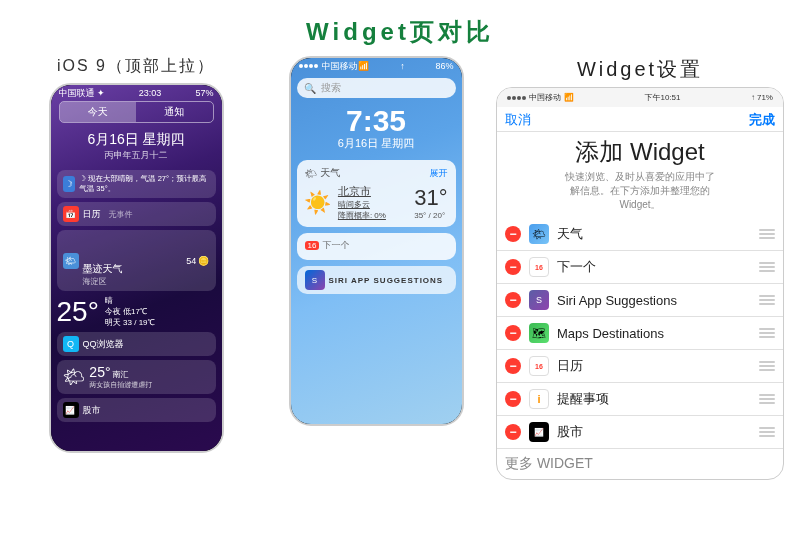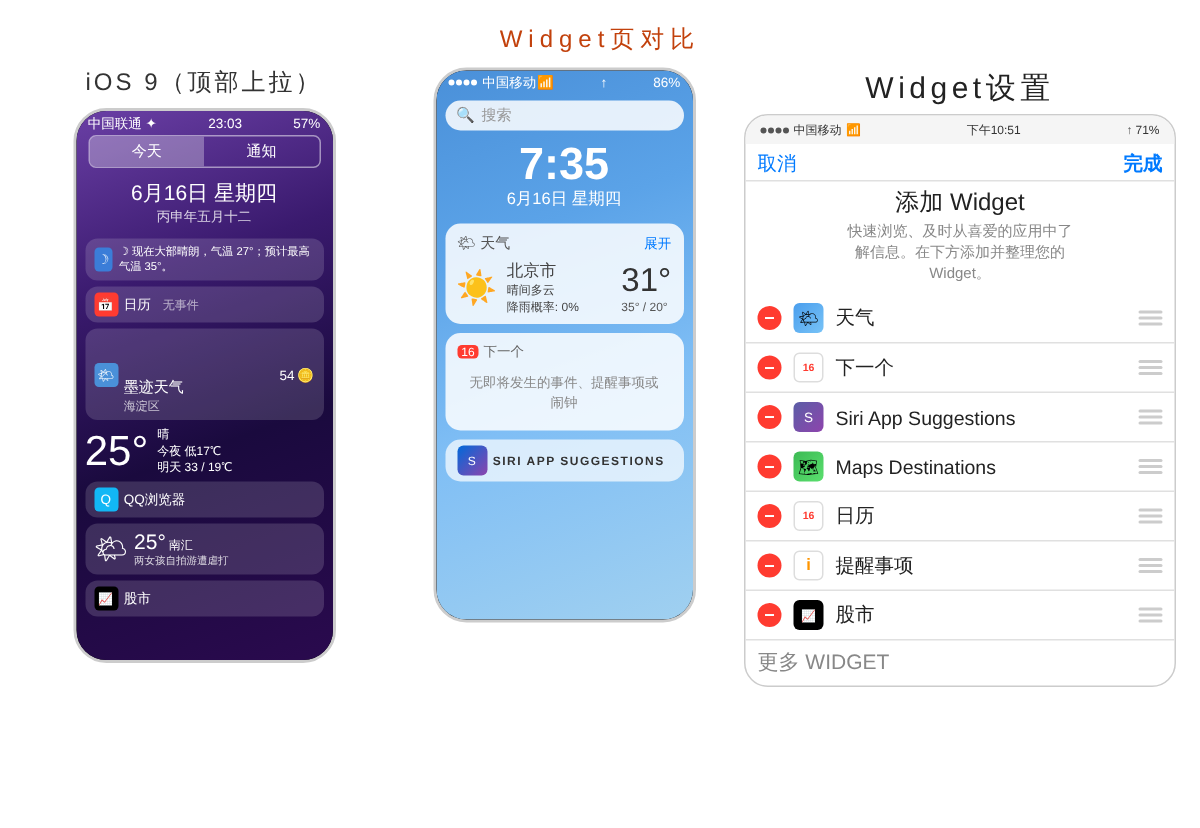--- a/index.html
+++ b/index.html
@@ -17,23 +17,23 @@
       width: 800px;
       height: 552px;
       background: white;
       display: flex;
       flex-direction: column;
       align-items: center;
       padding: 12px 16px 8px;
     }
 
     .page-title {
-      font-size: 16px;
-      font-weight: 400;
-      color: #c2410c;
+      font-size: 24px;
+      font-weight: 700;
+      color: #15803d;
       letter-spacing: 4px;
       margin-bottom: 8px;
       margin-top: 4px;
     }
 
     .columns-row {
       display: flex;
       flex-direction: row;
       width: 100%;
       align-items: flex-start;
@@ -248,20 +248,21 @@
     }
 
     .weather-sun {
       font-size: 22px;
     }
 
     .weather-info {
       font-size: 8px;
       color: #444;
       flex: 1;
+      text-decoration: underline;
     }
 
     .weather-temp-big {
       font-size: 22px;
       font-weight: 200;
       color: #333;
     }
 
     .ios10-next-card {
       background: rgba(255,255,255,0.85);
@@ -354,21 +355,21 @@
     .ws-status-bar {
       display: flex;
       justify-content: space-between;
       font-size: 8px;
       color: #555;
       padding: 0 8px;
       margin-bottom: 2px;
     }
 
     .ws-add-widget-title {
-      font-size: 16px;
+      font-size: 24px;
       color: #222;
       text-align: center;
       margin: 4px 0 2px;
     }
 
     .ws-add-widget-desc {
       font-size: 10px;
       color: #888;
       text-align: center;
       line-height: 1.4;
@@ -611,22 +612,20 @@
                 <div style="font-size:8px;color:#555;">35° / 20°</div>
               </div>
             </div>
           </div>
 
           <div class="ios10-next-card">
             <div class="ios10-next-title">
               <span style="background:#ff3b30;color:white;border-radius:3px;padding:0 3px;font-size:8px;">16</span>
               <span>下一个</span>
             </div>
-            <div class="ios10-next-content" style="white-space:pre;">无即将发生的事件、提醒事项或
-闹钟</div>
           </div>
 
           <div class="ios10-siri-bar">
             <div class="siri-logo">S</div>
             <span class="siri-text">SIRI APP SUGGESTIONS</span>
           </div>
         </div>
       </div>
     </div>
 

